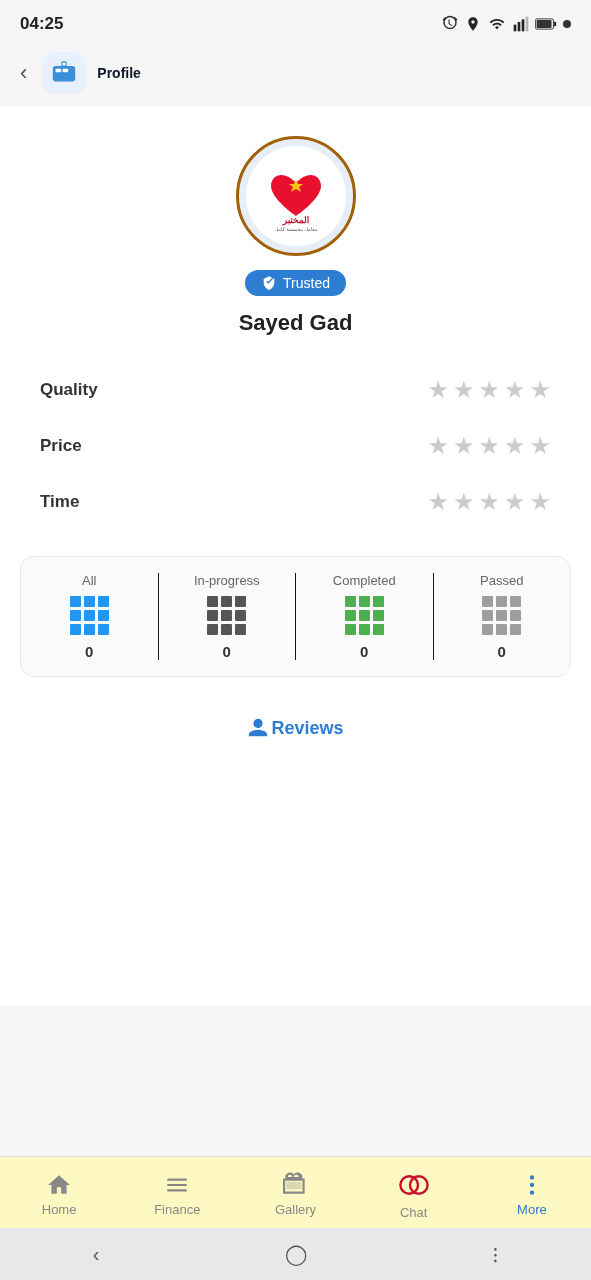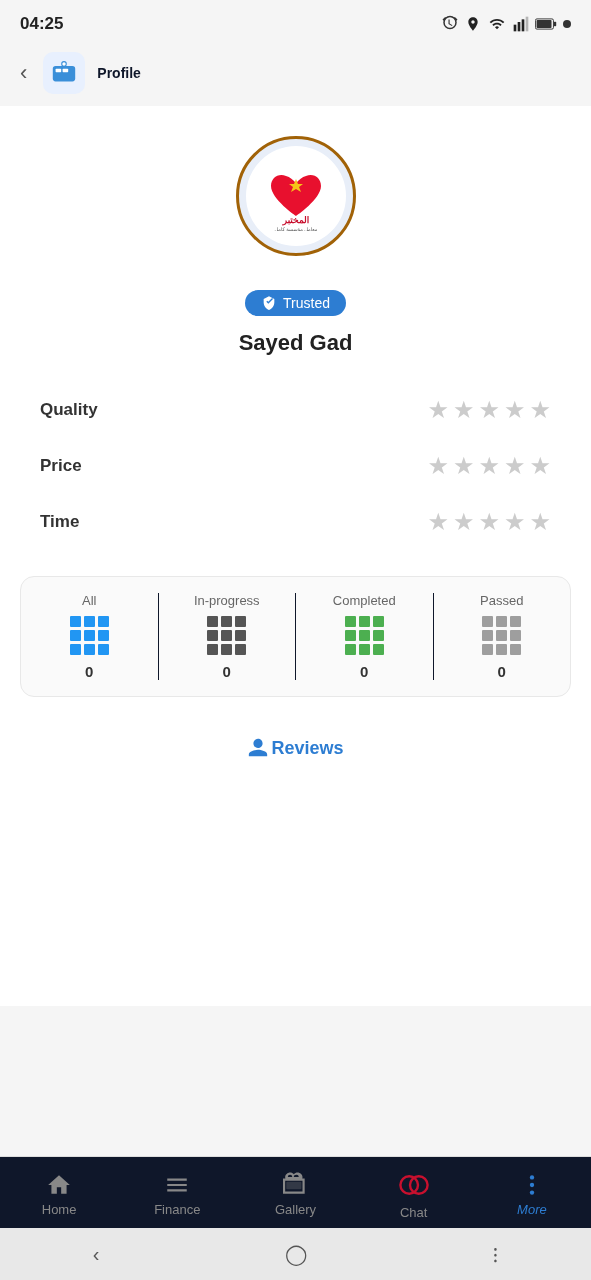--- a/index.html
+++ b/index.html
@@ -104,21 +104,20 @@
       background: #2d7dd2;
       color: #fff;
       border-radius: 20px;
       padding: 5px 16px;
       font-size: 14px;
       font-weight: 500;
       display: flex;
       align-items: center;
       gap: 6px;
       margin-bottom: 10px;
-      margin-top: 20px;
     }
     .trusted-badge svg {
       fill: #fff;
     }
     .profile-name {
       font-size: 22px;
       font-weight: 700;
       color: #222;
       margin-top: 4px;
     }
@@ -215,21 +214,21 @@
       align-items: center;
       justify-content: center;
       padding: 12px 0 8px 0;
       cursor: pointer;
       gap: 4px;
     }
     .nav-label {
       font-size: 13px;
       color: #888;
     }
-    .nav-label.active { color: #2d7dd2; font-style: italic; }
+    .nav-label.active { color: #2d7dd2; }
 
     
     .sys-nav {
       position: fixed;
       bottom: 0;
       left: 0;
       width: 591px;
       height: 52px;
       background: #e8e8e8;
       display: flex;
@@ -450,21 +449,21 @@
 
   <div class="reviews-section">
     <svg width="22" height="22" viewBox="0 0 24 24">
       <path d="M12 12c2.7 0 5-2.3 5-5S14.7 2 12 2 7 4.3 7 7s2.3 5 5 5zm0 2c-3.3 0-10 1.7-10 5v2h20v-2c0-3.3-6.7-5-10-5z" fill="#2d7dd2"></path>
     </svg>
     <span class="reviews-label">Reviews</span>
   </div>
 
 </div>
 
-<div style="position:fixed;bottom:52px;left:0;width:591px;background:#0f172a;border-top:1px solid #ddd;display:flex;align-items:stretch;z-index:9;">
+<div style="position:fixed;bottom:52px;left:0;width:591px;background:#fef9c3;border-top:1px solid #ddd;display:flex;align-items:stretch;z-index:9;">
 
   <div class="nav-item">
     <svg width="26" height="26" viewBox="0 0 24 24">
       <path d="M10 20v-6h4v6h5v-8h3L12 3 2 12h3v8z" fill="#888"></path>
     </svg>
     <span class="nav-label">Home</span>
   </div>
 
   <div class="nav-item">
     <svg width="26" height="26" viewBox="0 0 24 24">

